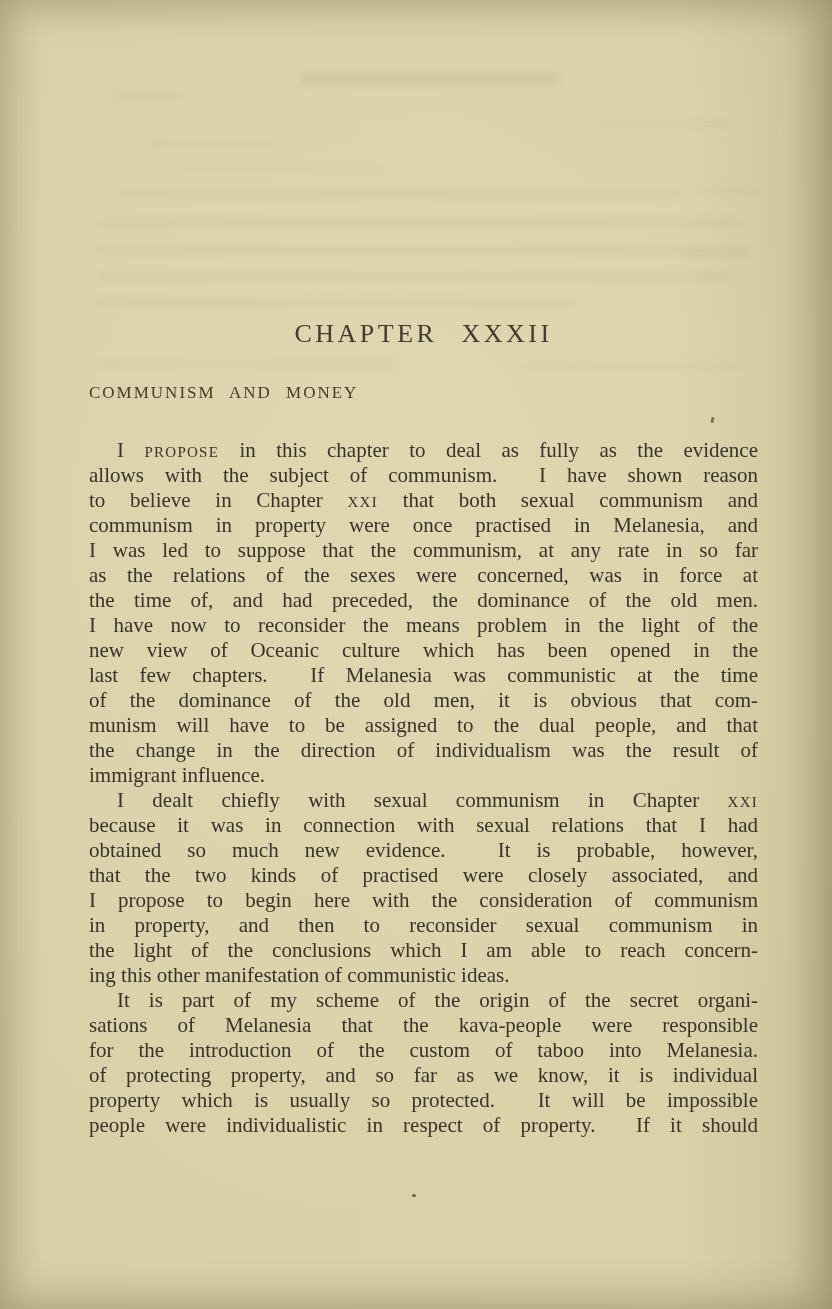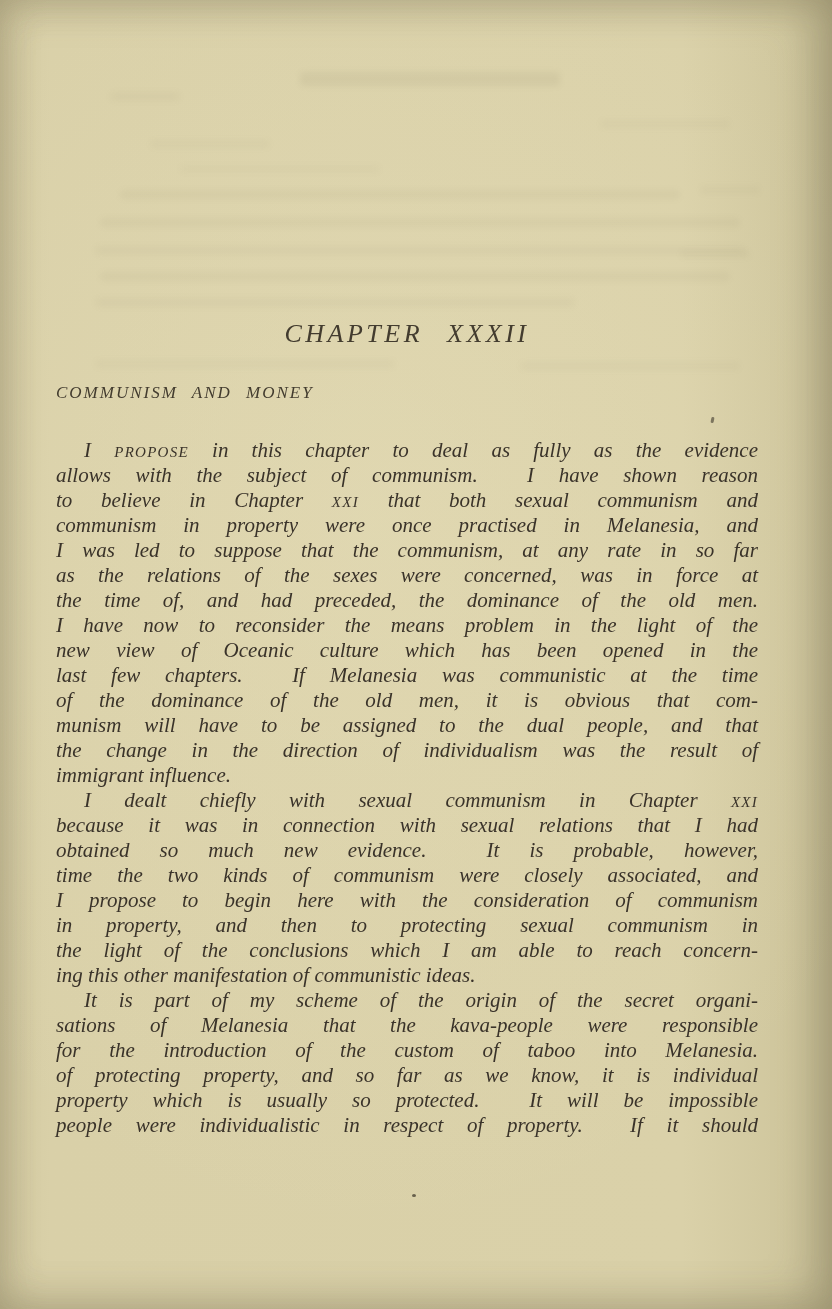--- a/index.html
+++ b/index.html
@@ -25,21 +25,21 @@
   .ghost-line {
     position: absolute;
     background: #847c5e;
     opacity: 0.075;
     filter: blur(3px);
     border-radius: 4px;
   }
   .speck { position: absolute; background: #4a4335; border-radius: 50%; opacity: 0.8; }
   .speck.apostrophe { width: 3px; height: 6px; border-radius: 2px; transform: rotate(12deg); opacity: 0.65; }
 
-  .content { position: relative; padding: 318px 74px 0 56px; font-style: italic; }
+  .content { position: relative; padding: 318px 74px 0 89px; }
 
   .heading {
     text-align: center;
     font-size: 26px;
     line-height: 32px;
     font-weight: 400;
     letter-spacing: 3.5px;
     word-spacing: 14px;
     color: #433c2f;
     margin: 0;
@@ -108,23 +108,23 @@
           <div class="line">last few chapters.&nbsp; If Melanesia was communistic at the time</div>
           <div class="line">of the dominance of the old men, it is obvious that com-</div>
           <div class="line">munism will have to be assigned to the dual people, and that</div>
           <div class="line">the change in the direction of individualism was the result of</div>
           <div class="line end">immigrant influence.</div>
         </div>
         <div class="paragraph">
           <div class="line first">I dealt chiefly with sexual communism in Chapter <span class="sc">xxi</span></div>
           <div class="line">because it was in connection with sexual relations that I had</div>
           <div class="line">obtained so much new evidence.&nbsp; It is probable, however,</div>
-          <div class="line">time the two kinds of communism were closely associated, and</div>
+          <div class="line">that the two kinds of practised were closely associated, and</div>
           <div class="line">I propose to begin here with the consideration of communism</div>
-          <div class="line">in property, and then to protecting sexual communism in</div>
+          <div class="line">in property, and then to reconsider sexual communism in</div>
           <div class="line">the light of the conclusions which I am able to reach concern-</div>
           <div class="line end">ing this other manifestation of communistic ideas.</div>
         </div>
         <div class="paragraph">
           <div class="line first">It is part of my scheme of the origin of the secret organi-</div>
           <div class="line">sations of Melanesia that the kava-people were responsible</div>
           <div class="line">for the introduction of the custom of taboo into Melanesia.</div>
           <div class="line">of protecting property, and so far as we know, it is individual</div>
           <div class="line">property which is usually so protected.&nbsp; It will be impossible</div>
           <div class="line">people were individualistic in respect of property.&nbsp; If it should</div>

